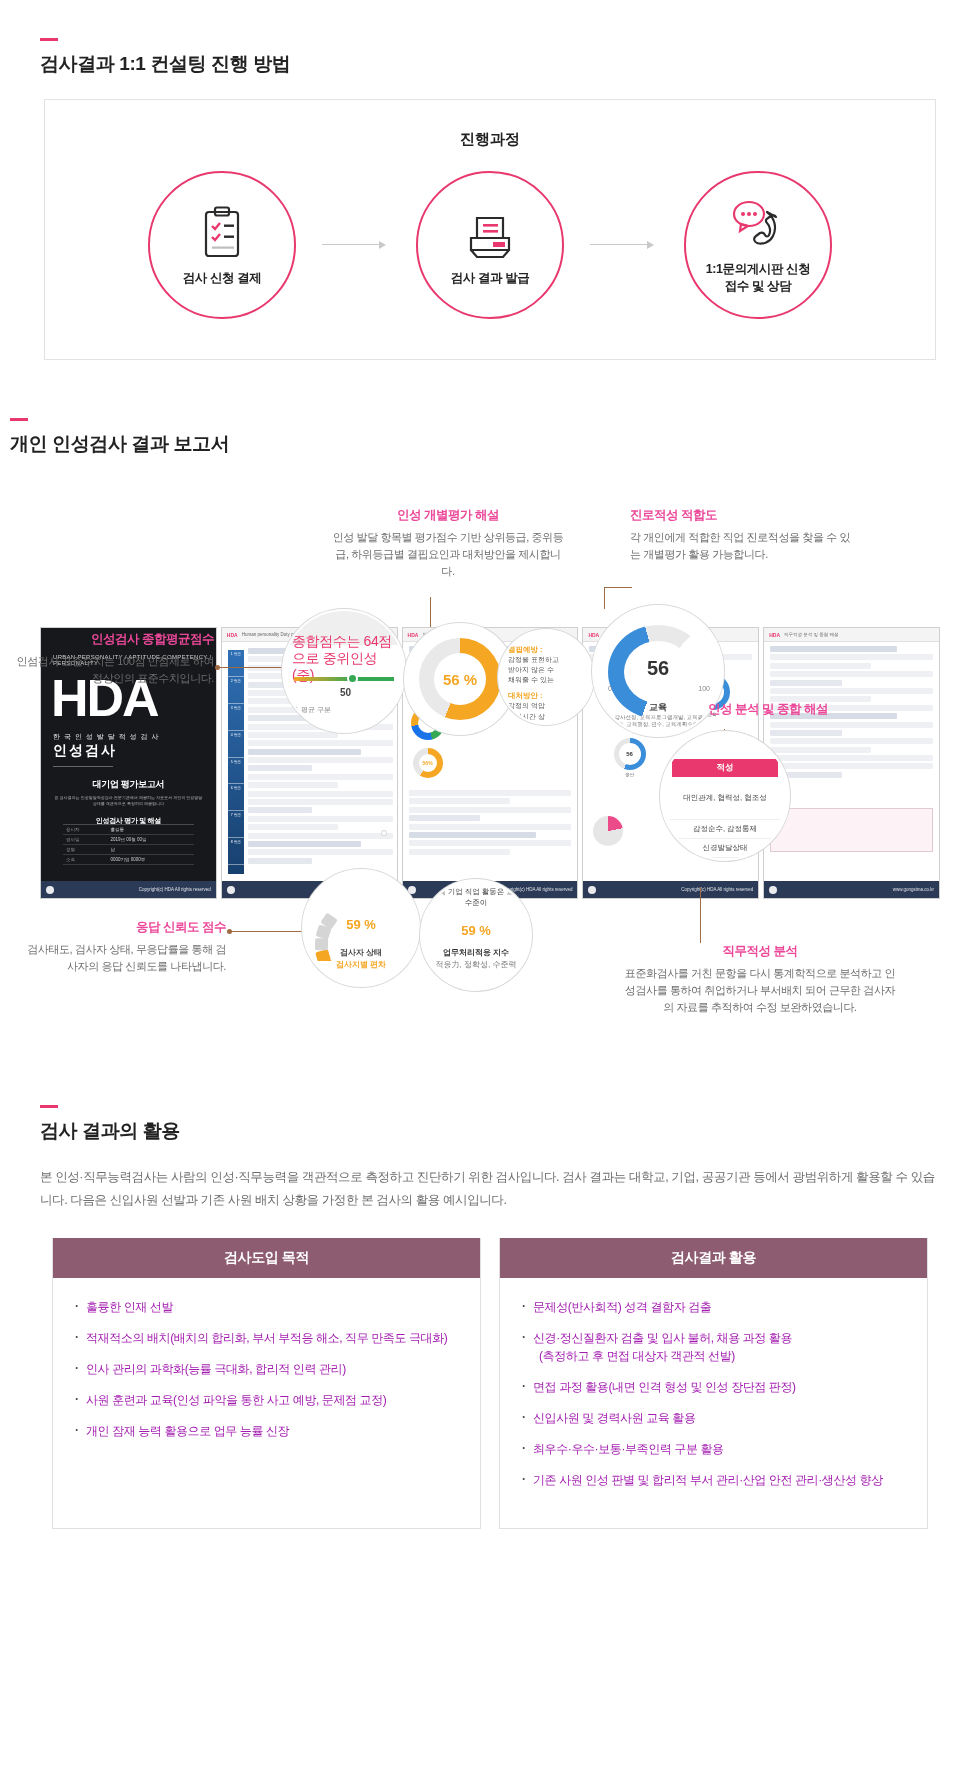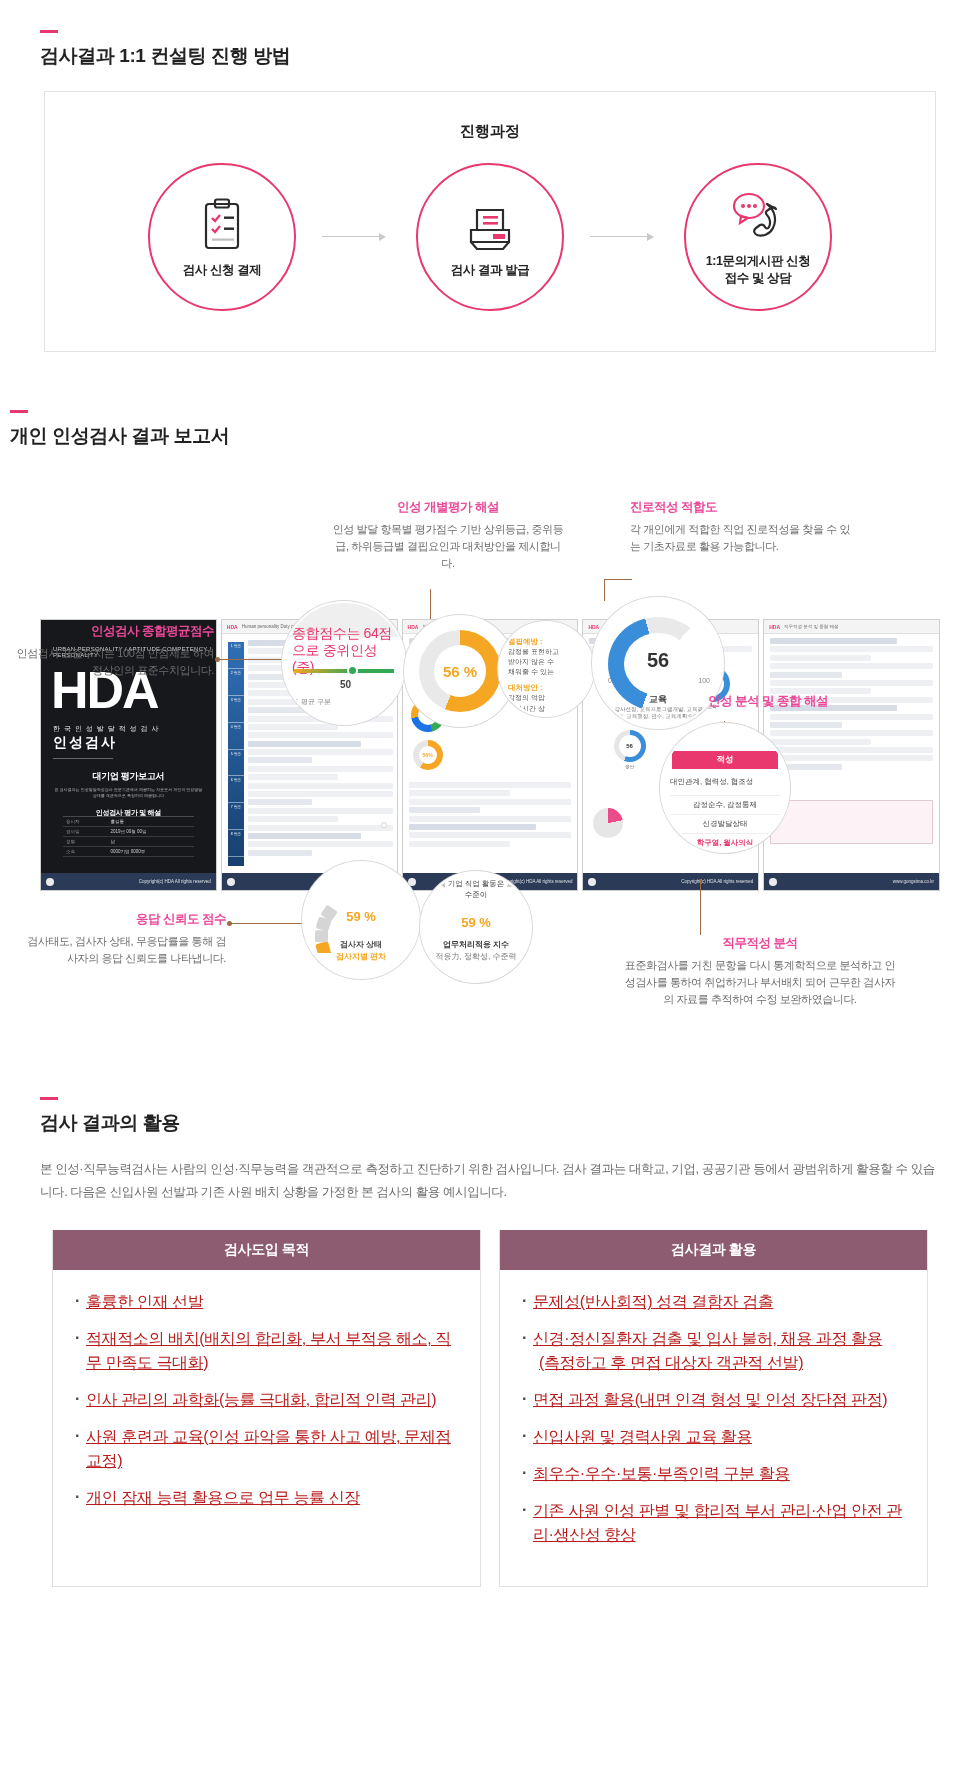--- a/index.html
+++ b/index.html
@@ -17,21 +17,21 @@
   .sec { padding: 0 40px; }
   .sec-head { margin-bottom: 22px; }
   .sec-bar {
     width: 18px; height: 3px; background: #e8386d; margin-bottom: 10px;
   }
   .sec-title {
     font-size: 19px; font-weight: bold; color: #222; letter-spacing: -0.4px;
   }
 
   
-  #sec-process { padding-top: 30px; }
+  #sec-process { padding-top: 38px; }
   .proc-box {
     border: 1px solid #e2e2e2;
     margin: 0 4px;
     padding: 30px 20px 40px;
     position: relative;
   }
   .proc-title {
     text-align: center; font-size: 15px; font-weight: bold; color: #222;
     margin-bottom: 22px;
   }
@@ -138,22 +138,22 @@
     margin: 0 0 26px 0;
   }
   .two-col { display: flex; gap: 18px; padding: 0 12px; }
   .col { flex: 1; border: 1px solid #e0e0e0; border-top: none; }
   .col h4 {
     margin: 0; background: #8e5c70; color: #fff; font-size: 14px; font-weight: bold;
     text-align: center; padding: 11px 0; letter-spacing: -0.4px;
   }
   .col ul { list-style: none; margin: 0; padding: 20px 22px 26px; }
   .col li {
-    font-size: 16px; color: #b91c1c; line-height: 1.5; margin-bottom: 13px;
-    padding-left: 11px; position: relative; letter-spacing: -0.4px; text-decoration: underline;
+    font-size: 12px; color: #a21caf; line-height: 1.5; margin-bottom: 13px;
+    padding-left: 11px; position: relative; letter-spacing: -0.4px;
   }
   .col li:before {
     content: "·"; position: absolute; left: 0; top: -1px; color: #4a4a4a; font-weight: bold;
   }
   .col li .ind { display:block; padding-left: 6px; }
 </style>
 </head>
 <body>
 
 <div class="page">
@@ -497,21 +497,21 @@
         <div style="position:absolute;left:0;right:0;top:94px;text-align:center;font-size:9px;color:#333;font-weight:bold">교육</div>
         <div style="position:absolute;left:6px;right:6px;bottom:6px;font-size:5.5px;color:#777;text-align:center;line-height:1.4">교육, 강사선정, 교육프로그램개발, 교육결과
 평가, 교육행정, 연수, 교육계획수립</div>
       </div>
     </div>
 
     <div class="cc" style="left:660px; top:252px; width:130px; height:130px;">
       <div class="cc-inner" style="background:#fff;padding-top:26px">
         <div style="margin:0 10px;background:#e8386d;color:#fff;font-size:8.5px;font-weight:bold;text-align:center;padding:3px 0">적성</div>
         <div style="margin:0 8px">
-          <div style="border-bottom:1px solid #eee;font-size:7.5px;color:#444;text-align:left;padding:8px 0">대인관계, 협력성, 협조성</div>
+          <div style="border-bottom:1px solid #eee;font-size:7.5px;color:#444;text-align:center;padding:16px 0">대인관계, 협력성, 협조성</div>
           <div style="border-bottom:1px solid #eee;font-size:7.5px;color:#444;text-align:center;padding:4px 0">감정순수, 감정통제</div>
           <div style="border-bottom:1px solid #eee;font-size:7.5px;color:#444;text-align:center;padding:4px 0">신경발달상태</div>
           <div style="font-size:7.5px;color:#e8386d;font-weight:bold;text-align:center;padding:4px 0">학구열, 월사의식</div>
         </div>
       </div>
     </div>
 
     <div class="cc" style="left:302px; top:390px; width:118px; height:118px;">
       <div class="cc-inner" style="background:#fff">
         <svg width="118" height="78" viewBox="0 0 118 78" style="position:absolute;top:12px;left:0">
@@ -550,21 +550,21 @@
       <div class="d">인섬검사 표준수치는 100점 만점제로 하여 정상인의 표준수치입니다.</div>
     </div>
 
     <div class="lab c" style="left:330px; top:28px; width:236px;">
       <div class="t">인성 개별평가 해설</div>
       <div class="d">인성 발달 항목별 평가점수 기반 상위등급, 중위등급, 하위등급별 결핍요인과 대처방안을 제시합니다.</div>
     </div>
 
     <div class="lab" style="left:630px; top:28px; width:230px;">
       <div class="t">진로적성 적합도</div>
-      <div class="d">각 개인에게 적합한 직업 진로적성을 찾을 수 있는 기초자료로 활용 가능합니다.</div>
+      <div class="d">각 개인에게 적합한 직업 진로적성을 찾을 수 있는 개별평가 활용 가능합니다.</div>
     </div>
 
     <div class="lab" style="left:708px; top:222px; width:240px;">
       <div class="t">인성 분석 및 종합 해설</div>
     </div>
 
     <div class="lab r" style="left:18px; top:440px; width:208px;">
       <div class="t">응답 신뢰도 점수</div>
       <div class="d">검사태도, 검사자 상태, 무응답률을 통해 검사자의 응답 신뢰도를 나타냅니다.</div>
     </div>

